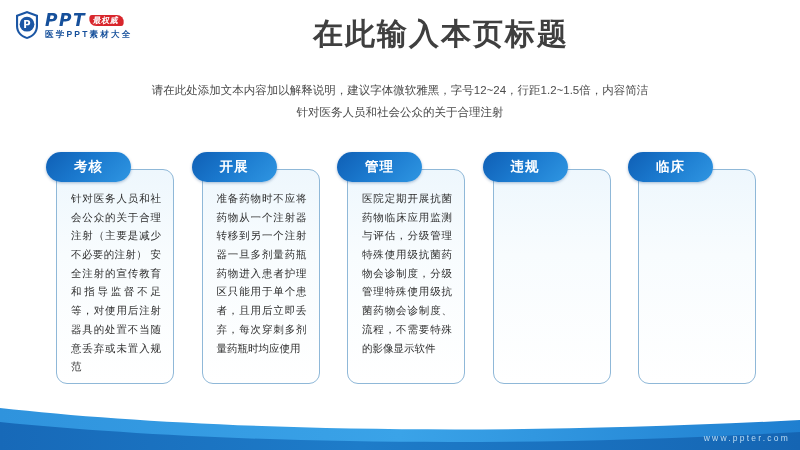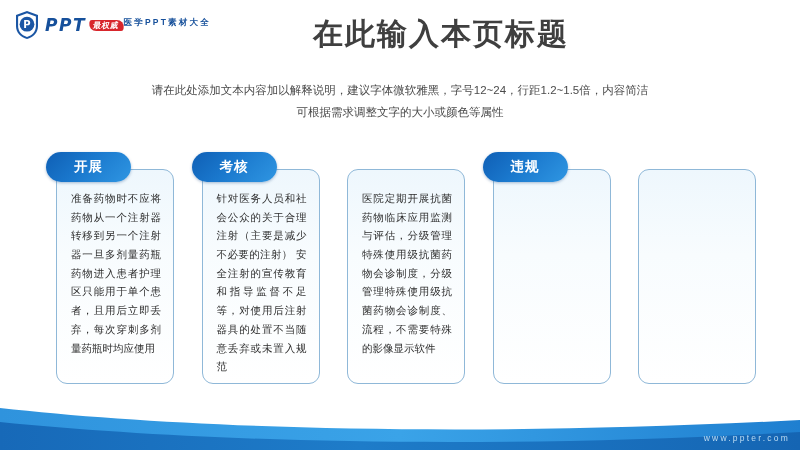--- a/index.html
+++ b/index.html
@@ -29,21 +29,21 @@
     height: 34px;
   }
   #logo .shield {
     width: 26px;
     height: 30px;
     margin-right: 5px;
     flex: none;
   }
   #logo .wordmark {
     display: flex;
-    flex-direction: row;
+    flex-direction: column;
     justify-content: center;
   }
   #logo .wm-top {
     display: flex;
     align-items: center;
   }
   #logo .ppt-text {
     font-family: "DejaVu Sans", sans-serif;
     font-size: 17px;
     font-weight: bold;
@@ -198,49 +198,51 @@
         <span class="red-badge">最权威</span>
       </div>
       <div class="wm-sub">医学PPT素材大全</div>
     </div>
   </div>
 
   <div id="title">在此输入本页标题</div>
 
   <div id="subtitle">
     <span class="line">请在此处添加文本内容加以解释说明，建议字体微软雅黑，字号12~24，行距1.2~1.5倍，内容简洁</span>
-    <span class="line">可根据需求调整文字的大小或颜色等属性</span>
+    <span class="line">针对医务人员和社会公众的关于合理注射</span>
   </div>
 
   <div id="cards">
+
+    <div class="card">
+      <div class="card-frame"></div>
+      <div class="badge">考核</div>
+      <div class="card-body">针对医务人员和社会公众的关于合理注射（主要是减少不必要的注射） 安全注射的宣传教育和指导监督不足等，对使用后注射器具的处置不当随意丢弃或未置入规范</div>
+    </div>
 
     <div class="card">
       <div class="card-frame"></div>
       <div class="badge">开展</div>
       <div class="card-body">准备药物时不应将药物从一个注射器转移到另一个注射器一旦多剂量药瓶药物进入患者护理区只能用于单个患者，且用后立即丢弃，每次穿刺多剂量药瓶时均应使用</div>
     </div>
 
     <div class="card">
       <div class="card-frame"></div>
-      <div class="badge">考核</div>
-      <div class="card-body">针对医务人员和社会公众的关于合理注射（主要是减少不必要的注射） 安全注射的宣传教育和指导监督不足等，对使用后注射器具的处置不当随意丢弃或未置入规范</div>
-    </div>
-
-    <div class="card">
-      <div class="card-frame"></div>
+      <div class="badge">管理</div>
       <div class="card-body">医院定期开展抗菌药物临床应用监测与评估，分级管理特殊使用级抗菌药物会诊制度，分级管理特殊使用级抗菌药物会诊制度、流程，不需要特殊的影像显示软件</div>
     </div>
 
     <div class="card">
       <div class="card-frame"></div>
       <div class="badge">违规</div>
     </div>
 
     <div class="card">
       <div class="card-frame"></div>
+      <div class="badge">临床</div>
     </div>
 
   </div>
 
   <svg id="waves" viewBox="0 0 800 70" preserveAspectRatio="none">
     <defs>
       <linearGradient id="waveLight" x1="0" y1="0" x2="1" y2="0">
         <stop offset="0%" stop-color="#2f93dd"></stop>
         <stop offset="50%" stop-color="#3aa3e8"></stop>
         <stop offset="100%" stop-color="#1f7fd0"></stop>

